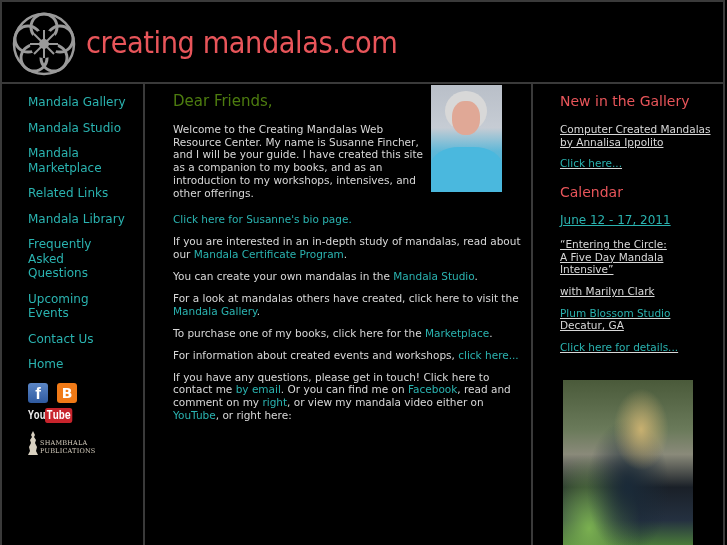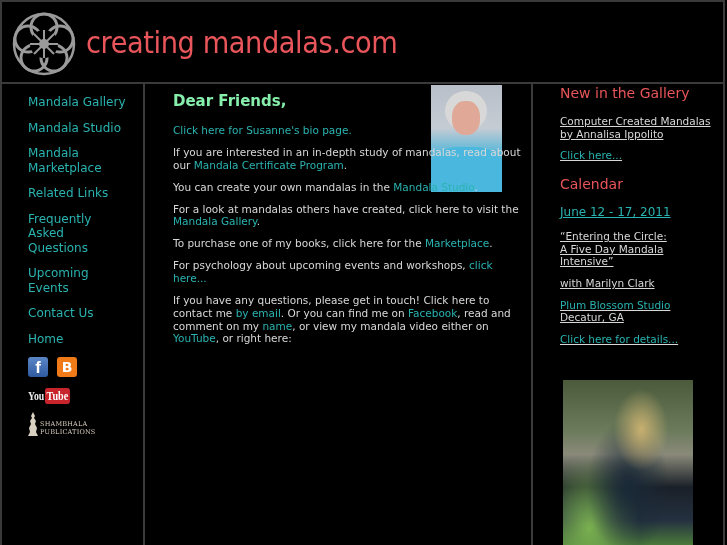--- a/index.html
+++ b/index.html
@@ -8,36 +8,36 @@
   .header { position:absolute; left:2px; top:2px; width:721px; height:80px; background:#000; border-bottom:2px solid #3a3a3a; }
   .logo-mark { position:absolute; left:8px; top:8px; width:68px; height:68px; }
   .logo-text { position:absolute; left:84px; top:22px; color:#e8555a; font-family:"DejaVu Sans", sans-serif; font-size:31px; letter-spacing:-0.5px; font-weight:normal; transform:scaleX(0.88); transform-origin:left; white-space:nowrap; }
   .col-div { position:absolute; top:84px; width:2px; height:461px; background:#3a3a3a; }
   .sidebar { position:absolute; left:28px; top:95px; width:112px; }
   .nav-item { display:block; color:#2ab3b0; font-size:12px; line-height:14.5px; margin-bottom:11px; text-decoration:none; }
   .icons { margin-top:2px; }
   .icon-row { display:flex; gap:9px; align-items:center; }
   .fb { width:20px; height:20px; border-radius:3px; background:linear-gradient(#5b86c6,#2f5aa0); color:#fff; font-weight:bold; font-size:17px; font-family:"Liberation Sans", sans-serif; display:flex; align-items:flex-end; justify-content:center; line-height:18px; }
   .blogger { width:20px; height:20px; border-radius:3px; background:#f07a17; color:#fff; font-weight:bold; font-size:14px; display:flex; align-items:center; justify-content:center; }
-  .yt { margin-top:11px; display:flex; align-items:center; font-family:Liberation Serif, serif; font-weight:bold; font-size:13px;text-align:center; }
+  .yt { margin-top:5px; display:flex; align-items:center; font-family:Liberation Mono, monospace; font-weight:bold; font-size:13px;text-align:center; }
   .yt .you { color:#eee; margin-right:1px; transform:scaleX(0.75); transform-origin:left; display:inline-block; width:16px;}
   .yt .tube { background:#c8242c; color:#fff; border-radius:3px; padding:0 2px; transform:scaleX(0.78); transform-origin:left; display:inline-block; }
   .shambhala { margin-top:8px; display:flex; align-items:flex-end; gap:2px; }
   .shambhala .emb { width:10px; height:24px; }
   .shambhala .txt { color:#d8d0c0; font-family:"DejaVu Serif", serif; font-size:6.5px; line-height:8px; letter-spacing:0.2px; }
   .main { position:absolute; left:173px; top:92px; width:350px; color:#d8d8d8; font-size:10.5px; line-height:12.7px; }
-  .main h1 { color:#86efac; font-size:15px; font-weight:bold; margin:0 0 13px 0; line-height:18px; }
+  .main h1 { color:#4d7c0f; font-size:15px; font-weight:normal; margin:0 0 13px 0; line-height:18px; }
   .main p { margin:0 0 9.3px 0; }
   .main a { color:#2ab3b0; text-decoration:none; }
   .intro { width:260px; }
   .portrait { position:absolute; left:431px; top:85px; width:71px; height:107px; background:linear-gradient(180deg,#b9bfc8 0%,#c6ccd4 40%,#5fb8d8 62%,#3eb0d6 100%); overflow:hidden; }
   .portrait .hair { position:absolute; left:14px; top:6px; width:42px; height:40px; border-radius:50%; background:#d8d8d8; }
   .portrait .face { position:absolute; left:21px; top:16px; width:28px; height:34px; border-radius:45%; background:#e0a896; }
   .portrait .body { position:absolute; left:0; top:62px; width:71px; height:45px; border-radius:40% 40% 0 0; background:#4ab8de; }
-  .right { position:absolute; left:560px; top:85px; width:160px; color:#d8d8d8; font-size:10.5px; line-height:12.7px; }
+  .right { position:absolute; left:560px; top:93px; width:160px; color:#d8d8d8; font-size:10.5px; line-height:12.7px; }
   .right h2 { color:#e8555a; font-size:14px; font-weight:normal; margin:0 0 13px 0; line-height:17px; }
   .right p { margin:0 0 9px 0;text-decoration:underline; }
   .right a { color:#2ab3b0; text-decoration:none; }
   .right .date { color:#2ab3b0; font-size:12px; margin:0 0 11px 0; }
   .garden { position:absolute; left:563px; top:380px; width:130px; height:165px; background:
     radial-gradient(ellipse at 60% 30%, #c8b070 0%, transparent 25%),
     radial-gradient(ellipse at 50% 65%, #1a2a38 0%, transparent 45%),
     radial-gradient(ellipse at 20% 90%, #7ab050 0%, transparent 35%),
     linear-gradient(180deg,#4a5a3a 0%,#6a7a5a 30%,#8a8a7a 45%,#1a2028 65%,#243040 85%,#4a7a3a 100%); }
 </style>
@@ -70,20 +70,21 @@
 </div>
 
 <div class="col-div" style="left:143px;"></div>
 <div class="col-div" style="left:531px;"></div>
 
 <nav class="sidebar">
   <a class="nav-item">Mandala Gallery</a>
   <a class="nav-item">Mandala Studio</a>
   <a class="nav-item" style="width:80px;">Mandala Marketplace</a>
   <a class="nav-item">Related Links</a>
+  <a class="nav-item">Mandala Library</a>
   <a class="nav-item" style="width:75px;">Frequently Asked Questions</a>
   <a class="nav-item" style="width:70px;">Upcoming Events</a>
   <a class="nav-item">Contact Us</a>
   <a class="nav-item">Home</a>
 
   <div class="icons">
     <div class="icon-row">
       <div class="fb">f</div>
       <div class="blogger">B</div>
     </div>
@@ -104,27 +105,28 @@
 </nav>
 
 <div class="portrait">
   <div class="hair"></div>
   <div class="face"></div>
   <div class="body"></div>
 </div>
 
 <main class="main">
   <h1>Dear Friends,</h1>
+  <p class="intro">Welcome to the Creating Mandalas Web Resource Center. My name is Susanne Fincher, and I will be your guide. I have created this site as a companion to my books, and as an introduction to my workshops, intensives, and other offerings.</p>
   <p style="margin-top:14px;"><a>Click here for Susanne's bio page.</a></p>
   <p><span>If you are interested in an in-depth study of mandalas, read about our </span><a>Mandala Certificate Program</a><span>.</span></p>
   <p><span>You can create your own mandalas in the </span><a>Mandala Studio</a><span>.</span></p>
   <p><span>For a look at mandalas others have created, click here to visit the </span><a>Mandala Gallery</a><span>.</span></p>
   <p><span>To purchase one of my books, click here for the </span><a>Marketplace</a><span>.</span></p>
-  <p><span>For psychology about upcoming events and workshops, </span><a>click here...</a></p>
-  <p><span>If you have any questions, please get in touch! Click here to contact me </span><a>by email</a><span>. Or you can find me on </span><a>Facebook</a><span>, read and comment on my </span><a>name</a><span>, or view my mandala video either on </span><a>YouTube</a><span>, or right here:</span></p>
+  <p><span>For information about created events and workshops, </span><a>click here...</a></p>
+  <p><span>If you have any questions, please get in touch! Click here to contact me </span><a>by email</a><span>. Or you can find me on </span><a>Facebook</a><span>, read and comment on my </span><a>right</a><span>, or view my mandala video either on </span><a>YouTube</a><span>, or right here:</span></p>
 </main>
 
 <aside class="right">
   <h2>New in the Gallery</h2>
   <p><span>Computer Created Mandalas</span><br><span>by Annalisa Ippolito</span></p>
   <p><a>Click here...</a></p>
   <h2 style="margin-top:14px;">Calendar</h2>
   <p class="date">June 12 - 17, 2011</p>
   <p><span>“Entering the Circle:</span><br><span>A Five Day Mandala</span><br><span>Intensive”</span></p>
   <p>with Marilyn Clark</p>

